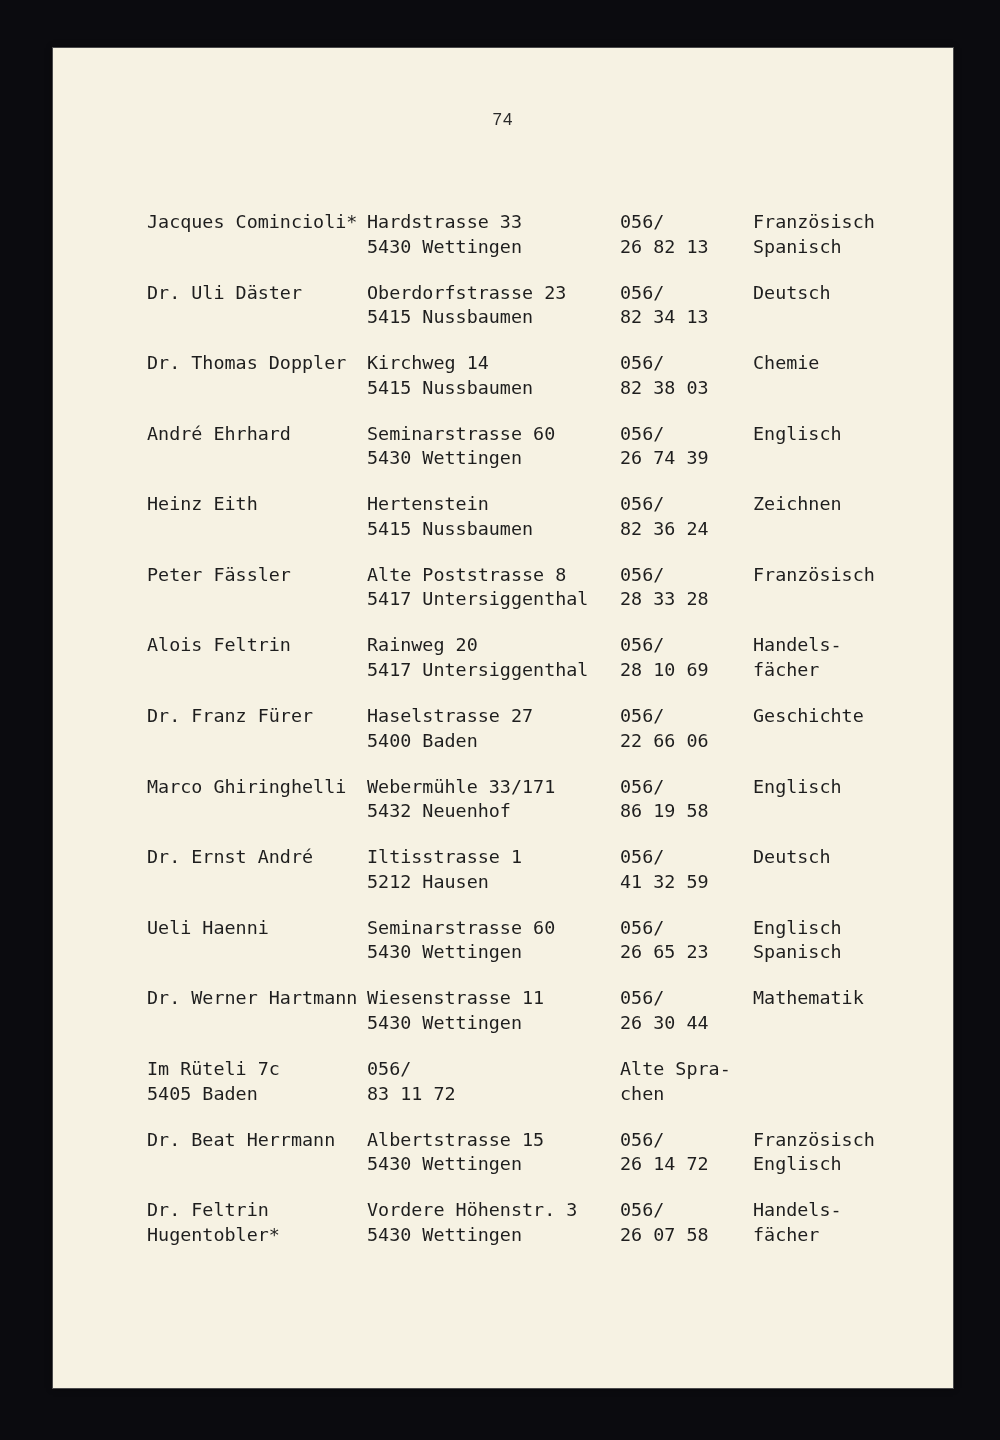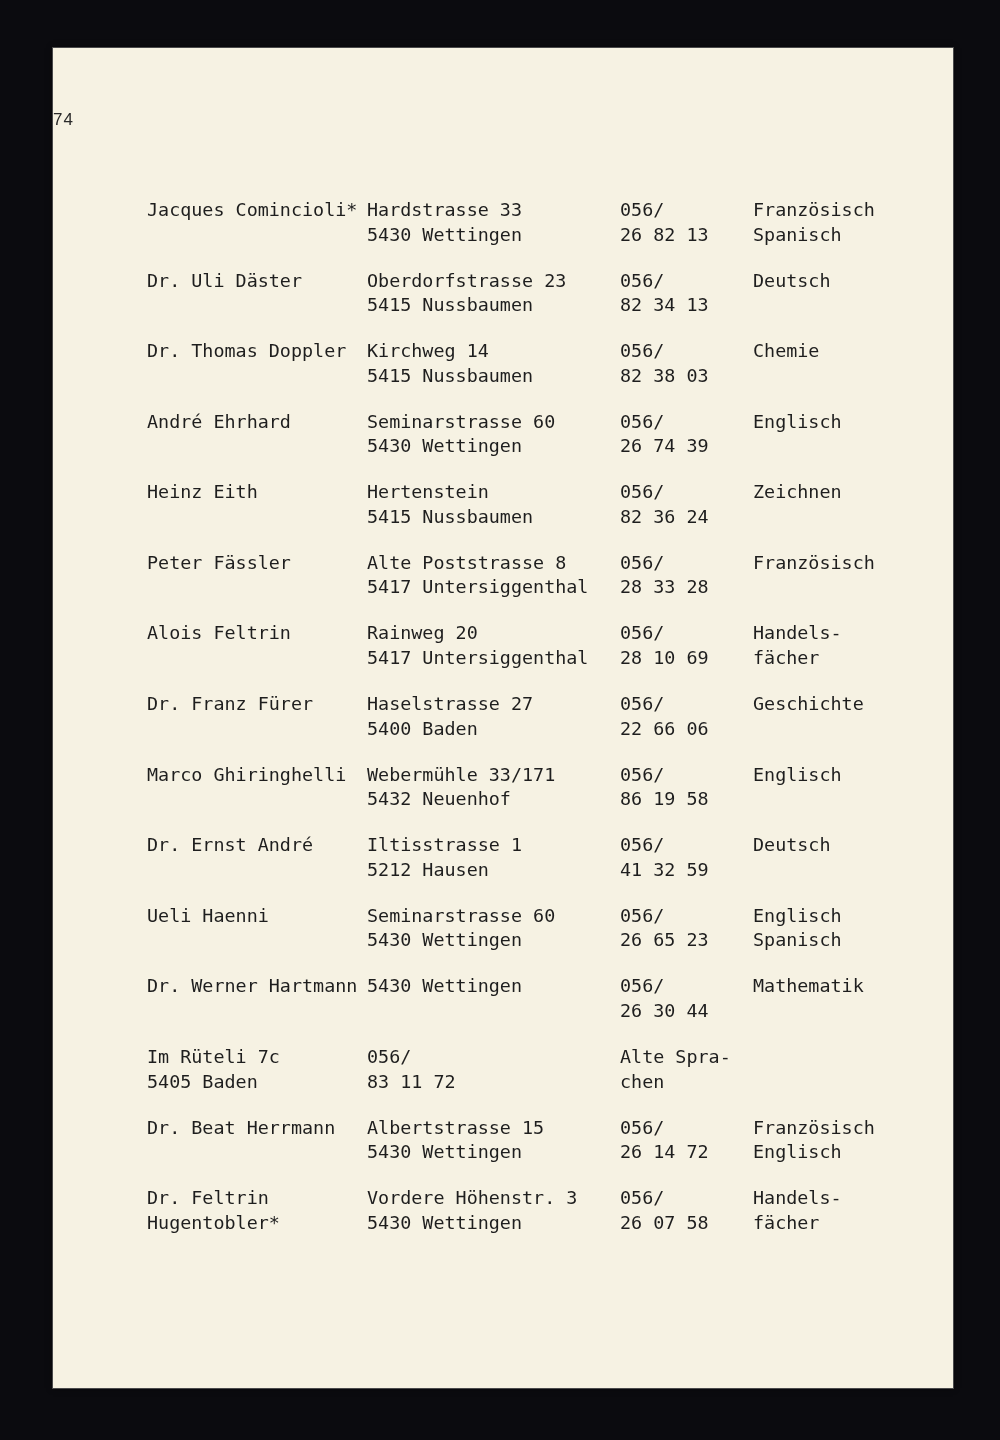--- a/index.html
+++ b/index.html
@@ -22,36 +22,37 @@
     height: 1340px;
     background: #f6f2e3;
     box-shadow: 0 0 0 1px rgba(130,130,130,0.55), 0 0 6px rgba(0,0,0,0.6);
     color: #1e1e1e;
   }
   .page-number {
     position: absolute;
     top: 62px;
     left: 0;
     right: 0;
-    text-align: left;
+    text-align: center;
     font-family: "Liberation Sans", sans-serif;
     font-size: 17px;
     letter-spacing: 1px;
     color: #2a2a2a;
   }
   .table {
     position: absolute;
     top: 150px;
     left: 94px;
     right: 20px;
   }
   .row {
     display: grid;
     grid-template-columns: 220px 253px 133px 1fr;
     margin-bottom: 21.4px;
+    margin-top: 12px;
   }
   .cell .line {
     font-size: 18.4px;
     line-height: 24.6px;
     white-space: pre;
   }
 </style>
 </head>
 <body>
 
@@ -266,20 +267,21 @@
       <div class="line">Spanisch</div>
     </div>
   </div>
 
   <div class="row">
     <div class="cell">
       <div class="line">Dr. Werner Hartmann</div>
       <div class="line"></div>
     </div>
     <div class="cell">
+      <div class="line">Wiesenstrasse 11</div>
       <div class="line">5430 Wettingen</div>
     </div>
     <div class="cell">
       <div class="line">056/</div>
       <div class="line">26 30 44</div>
     </div>
     <div class="cell">
       <div class="line">Mathematik</div>
       <div class="line"></div>
     </div>

